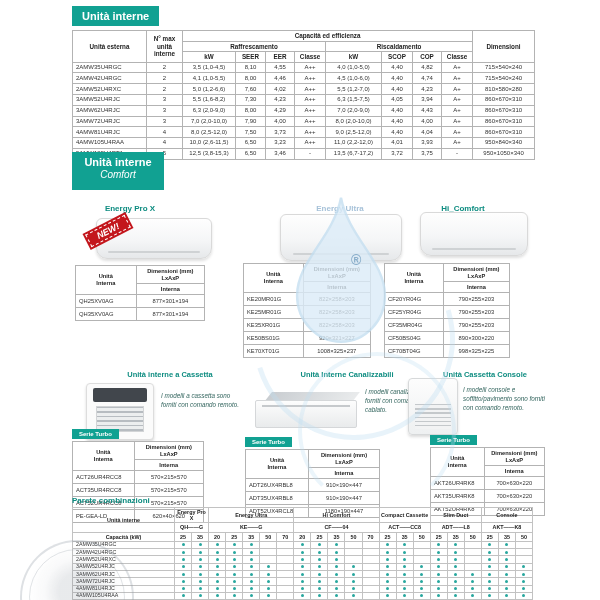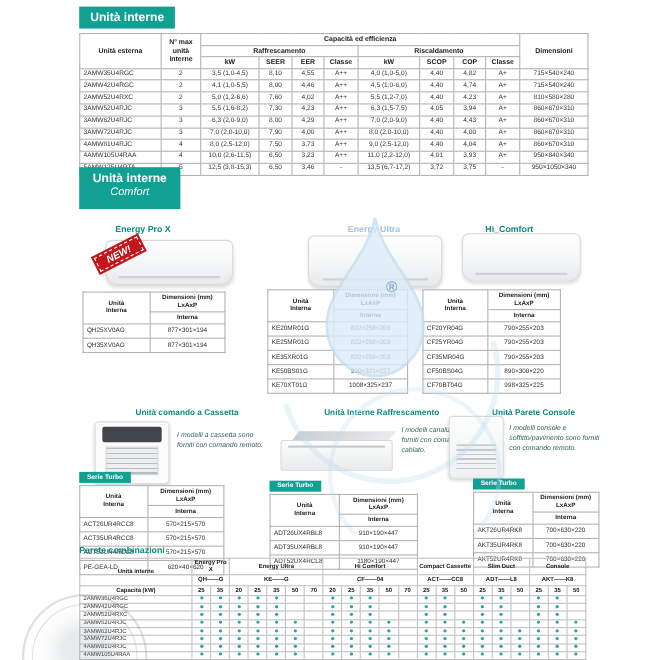--- a/index.html
+++ b/index.html
@@ -371,21 +371,21 @@
         <td class="c0">CF50BS04G</td>
         <td>890×300×220</td>
       </tr>
       <tr>
         <td class="c0">CF70BT04G</td>
         <td>998×325×225</td>
       </tr>
     </tbody>
 </table>
 
-<div class="abs content sec-title" style="left:78px;top:370px;width:184px;">Unità comando a Cassetta</div>
+<div class="abs content sec-title" style="left:78px;top:370px;width:184px;">Unità interne a Cassetta</div>
 <div class="abs content cassette" style="left:86px;top:383px;width:66px;height:55px;">
   <div class="dark"></div>
   <div class="grille"></div>
 </div>
 <div class="abs content desc" style="left:161px;top:391px;width:84px;">I modelli a cassetta sono forniti con comando remoto.</div>
 <div class="abs content serie" style="left:72px;top:429px;">Serie Turbo</div>
 <table class="abs content mini" id="cass-table">
   <colgroup>
       <col style="width:47%">
       <col style="width:53%">
@@ -414,21 +414,21 @@
         <td class="c0">ACT52UR4RCC8</td>
         <td>570×215×570</td>
       </tr>
       <tr>
         <td class="c0">PE-GEA-LD</td>
         <td>620×40×620</td>
       </tr>
     </tbody>
 </table>
 
-<div class="abs content sec-title" style="left:252px;top:370px;width:190px;">Unità Interne Raffrescamento</div>
+<div class="abs content sec-title" style="left:252px;top:370px;width:190px;">Unità Interne Canalizzabili</div>
 <div class="abs content duct-top" style="left:268px;top:392px;width:88px;height:10px;"></div>
 <div class="abs content duct-front" style="left:255px;top:400px;width:100px;height:26px;"></div>
 <div class="abs content desc" style="left:365px;top:387px;width:82px;">I modelli canalizzabili sono forniti con comando remoto e cablato.</div>
 <div class="abs content serie" style="left:245px;top:437px;">Serie Turbo</div>
 <table class="abs content mini" id="duct-table">
   <colgroup>
       <col style="width:47%">
       <col style="width:53%">
     </colgroup>
   <thead>
@@ -451,21 +451,21 @@
         <td class="c0">ADT35UX4RBL8</td>
         <td>910×190×447</td>
       </tr>
       <tr>
         <td class="c0">ADT52UX4RCL8</td>
         <td>1180×190×447</td>
       </tr>
     </tbody>
 </table>
 
-<div class="abs content sec-title" style="left:420px;top:370px;width:130px;">Unità Parete Console</div>
+<div class="abs content sec-title" style="left:420px;top:370px;width:130px;">Unità Cassetta Console</div>
 <div class="abs content console-unit" style="left:408px;top:378px;width:48px;height:55px;">
   <div class="vents"></div>
 </div>
 <div class="abs content desc" style="left:463px;top:385px;width:82px;">I modelli console e soffitto/pavimento sono forniti con comando remoto.</div>
 <div class="abs content serie" style="left:430px;top:435px;">Serie Turbo</div>
 <table class="abs content mini" id="cons-table">
   <colgroup>
       <col style="width:47%">
       <col style="width:53%">
     </colgroup>

